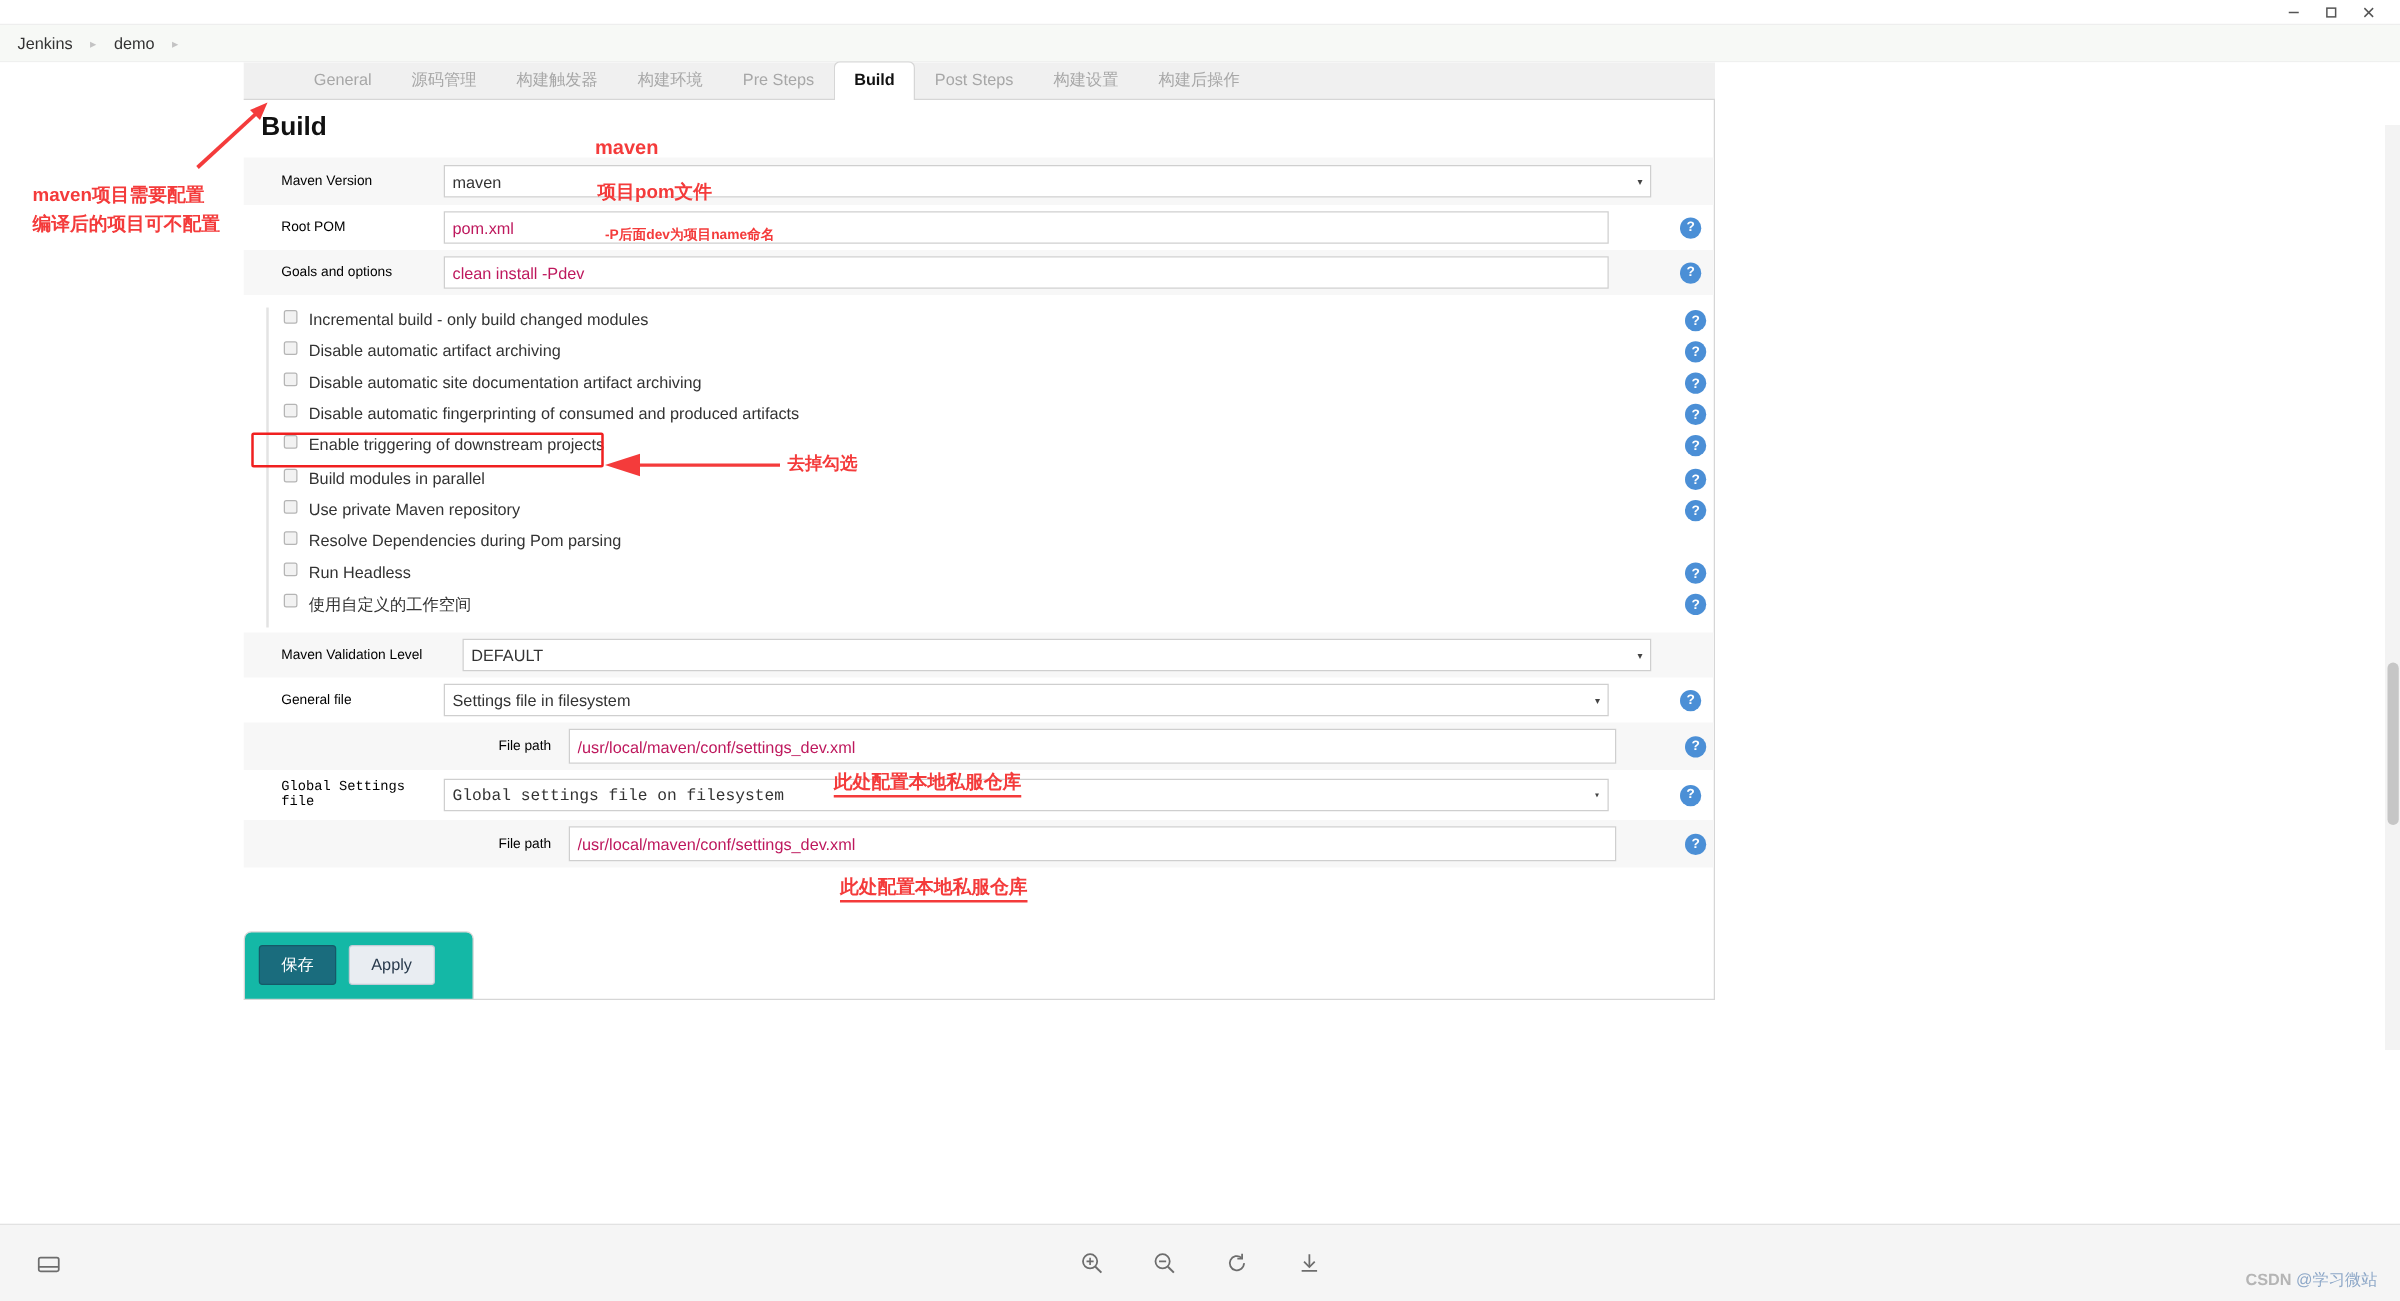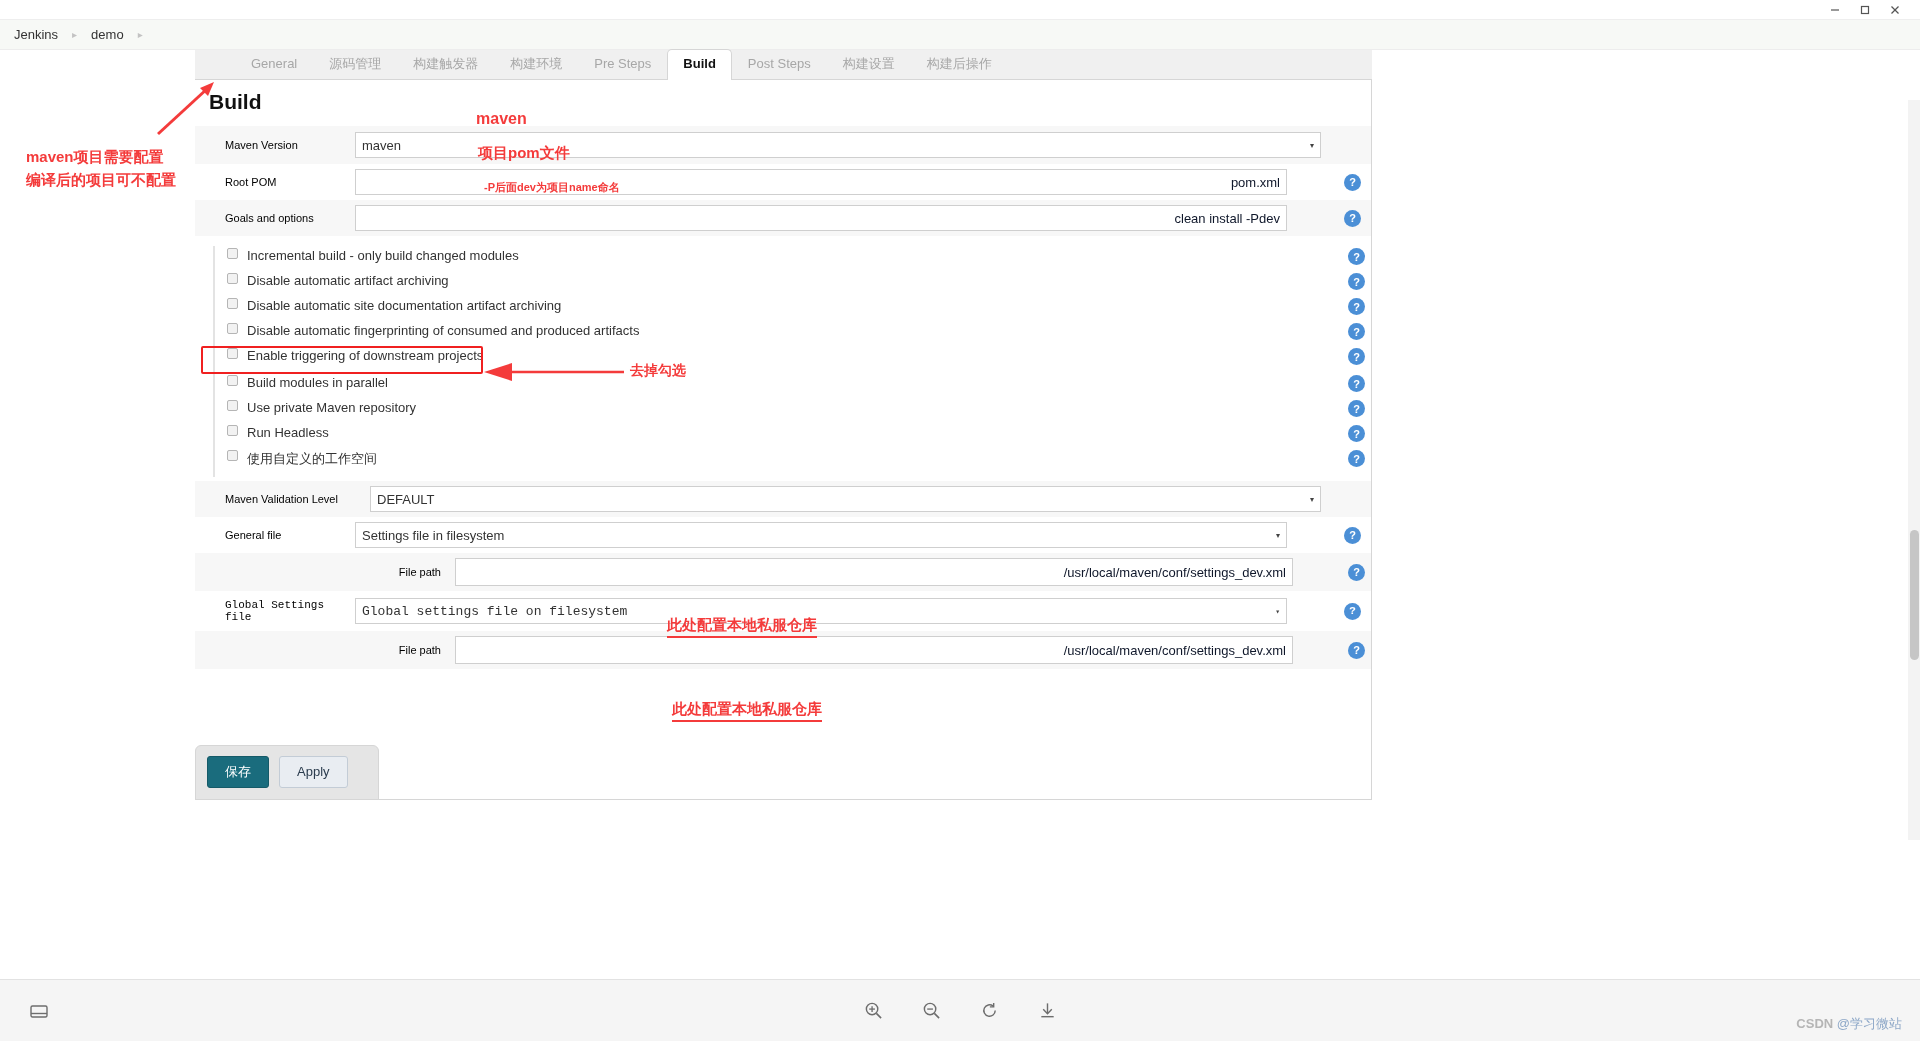--- a/index.html
+++ b/index.html
@@ -140,25 +140,24 @@
     display:flex;
     align-items:center;
   }
 
   input[type=text], .fake-input {
     height:26px;
     border:1px solid #cfcfcf;
     background:#fff;
     font-family:"Liberation Sans", sans-serif;
     font-size:13px;
-    color:#0f172a;
+    color:#be185d;
     padding:2px 6px;
     outline:none;
     width:100%;
-    text-align:right;
   }
   .select-box {
     height:26px;
     border:1px solid #cfcfcf;
     background:#fff;
     font-size:13px;
     color:#333;
     padding:3px 6px;
     display:flex;
     align-items:center;
@@ -224,21 +223,21 @@
     border-radius:2px;
     pointer-events:none;
   }
 
   
   .btn-bar {
     position:absolute;
     left:195px;
     top:745px;
     width:184px;
-    background:#e5e5e5;
+    background:#14b8a6;
     border:1px solid #d6d6d6;
     border-top-left-radius:6px;
     border-top-right-radius:6px;
     padding:10px 11px 11px 11px;
     display:flex;
     gap:10px;
     z-index:6;
   }
   .btn {
     font-size:13px;
@@ -445,20 +444,24 @@
             <div class="cb-label">Build modules in parallel</div>
             <div class="help-btn" style="left:1125px;">?</div>
           </div>
 
           <div class="cb-row">
             <div class="cb"></div>
             <div class="cb-label">Use private Maven repository</div>
             <div class="help-btn" style="left:1125px;">?</div>
           </div>
 
+          <div class="cb-row">
+            <div class="cb"></div>
+            <div class="cb-label">Resolve Dependencies during Pom parsing</div>
+          </div>
 
           <div class="cb-row">
             <div class="cb"></div>
             <div class="cb-label">Run Headless</div>
             <div class="help-btn" style="left:1125px;">?</div>
           </div>
 
 
           <div class="cb-row">
             <div class="cb"></div>

